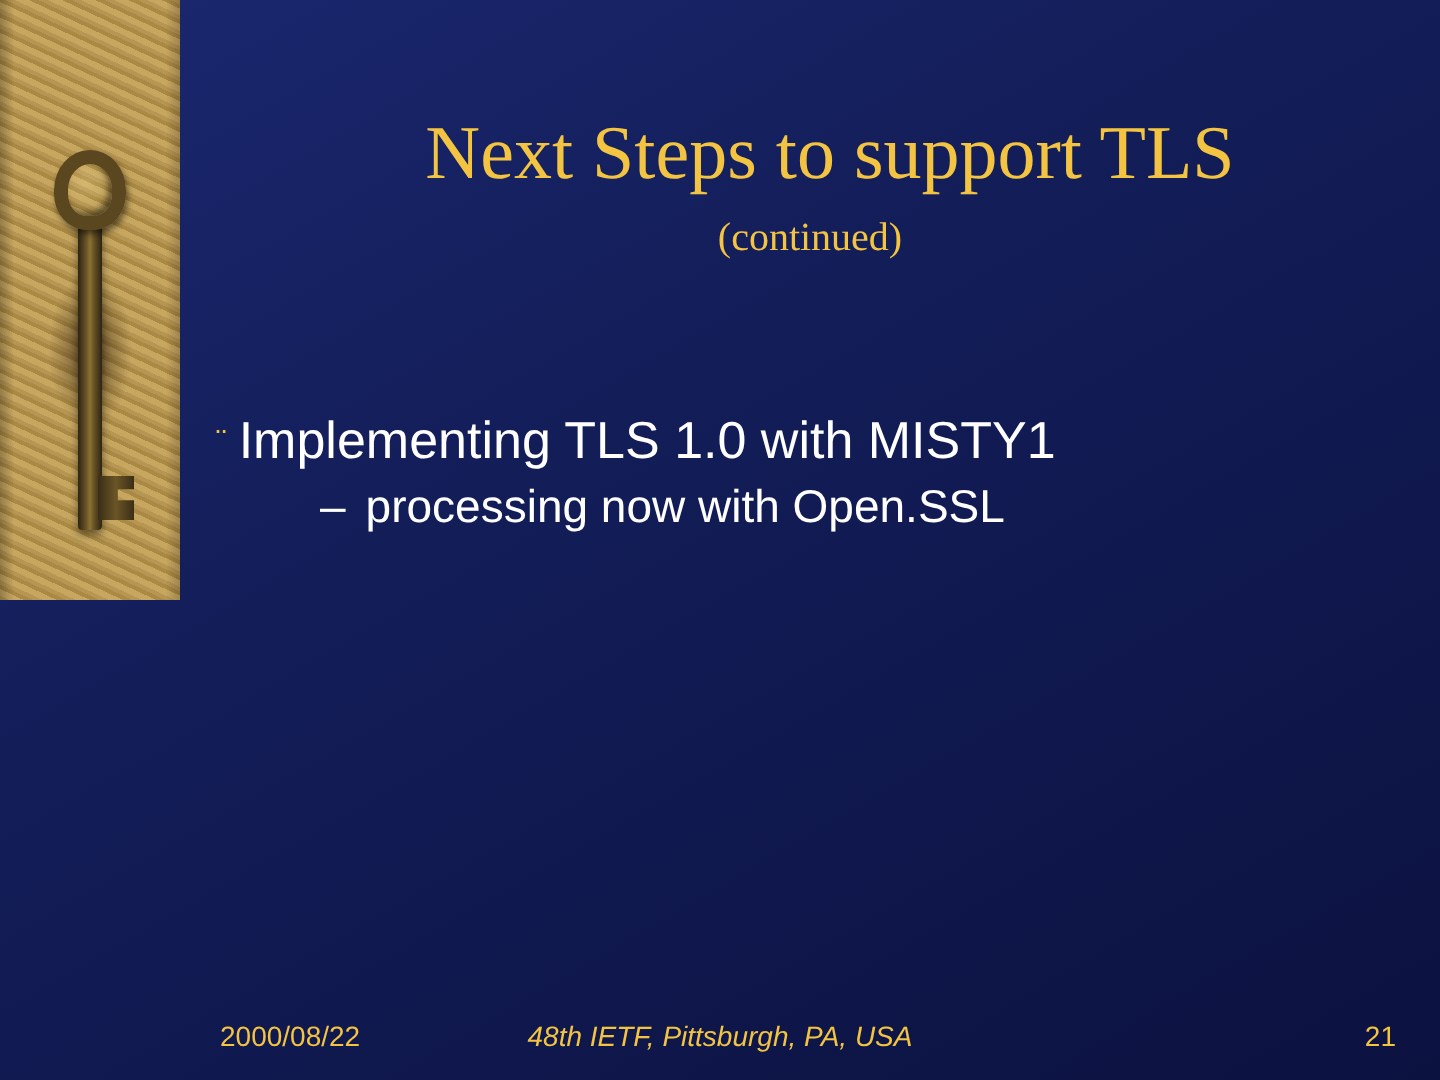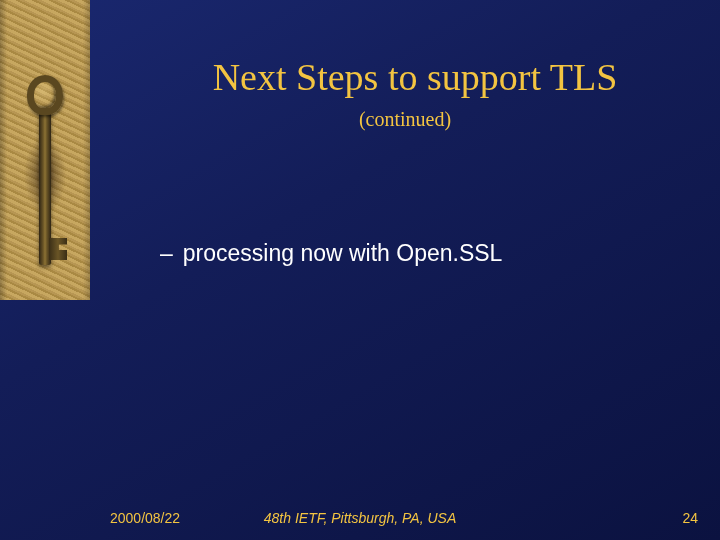--- a/index.html
+++ b/index.html
@@ -144,24 +144,27 @@
 
 <div class="slide">
 
   <div class="side-image">
     <div class="key-bit"></div>
   </div>
 
   <div class="title">Next Steps to support TLS</div>
   <div class="subtitle">(continued)</div>
 
+  <div class="bullet1">
+    <span class="marker">¨</span><span>Implementing TLS 1.0 with MISTY1</span>
+  </div>
 
   <div class="bullet2">
     <span class="dash">–</span><span>processing now with Open.SSL</span>
   </div>
 
   <div class="footer">
     <div class="footer-left">2000/08/22</div>
     <div class="footer-center">48th IETF, Pittsburgh, PA, USA</div>
-    <div class="footer-right">24</div>
+    <div class="footer-right">21</div>
   </div>
 
 </div>
 
 </body></html>

